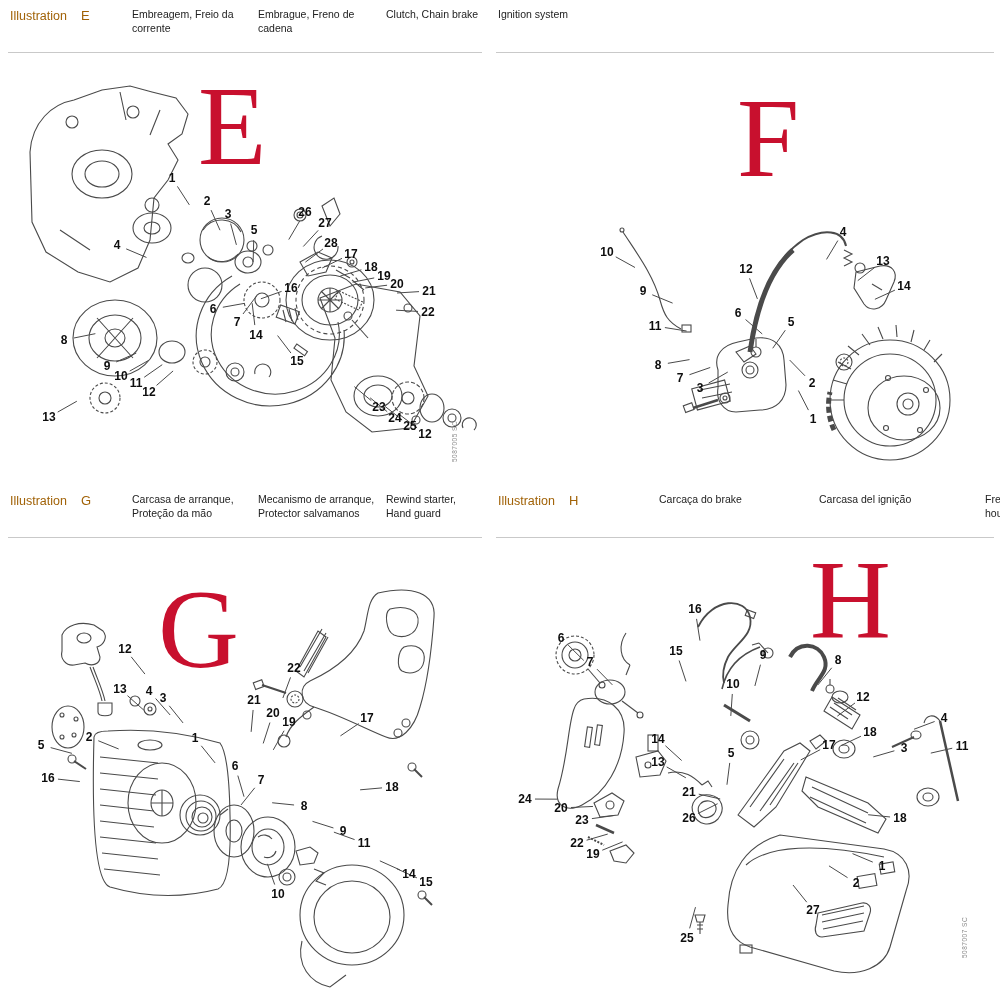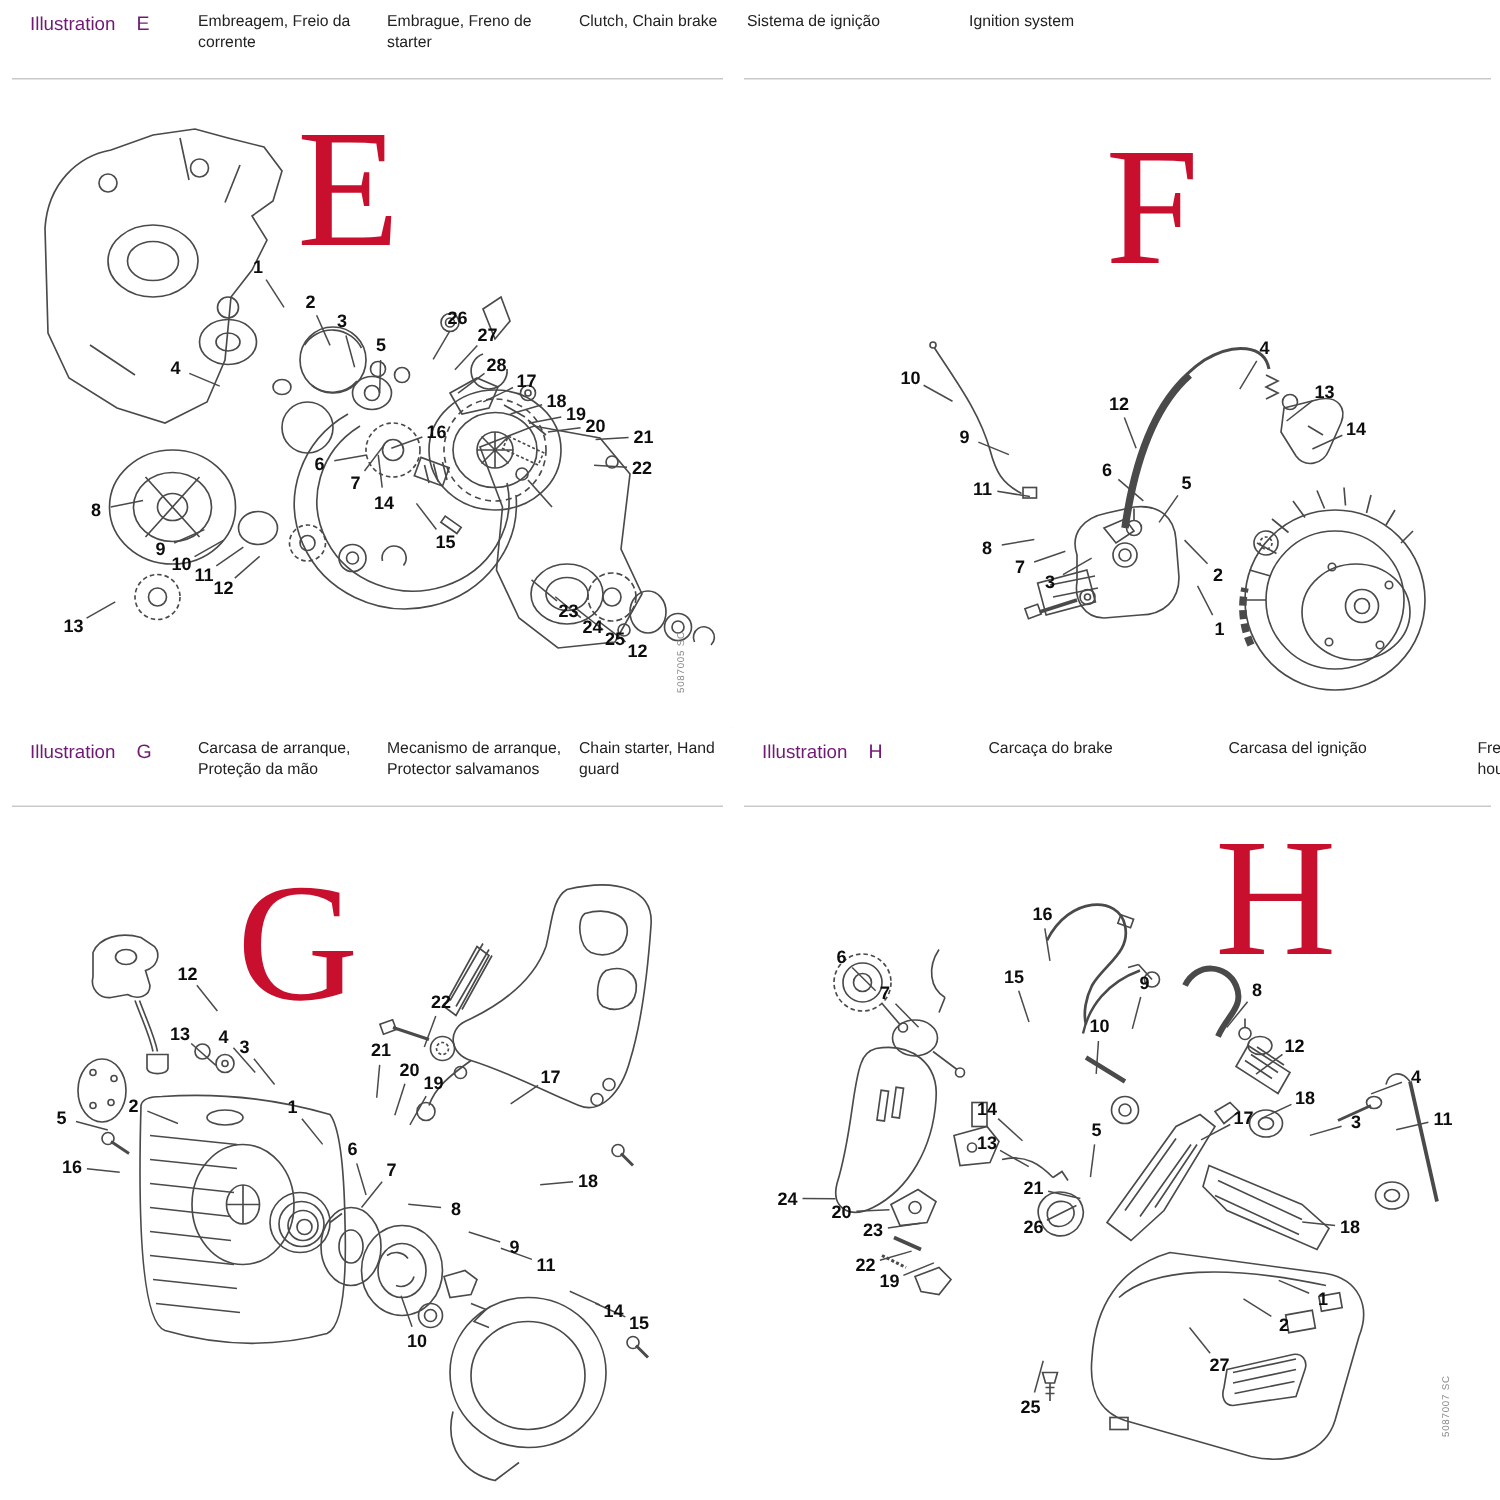--- a/index.html
+++ b/index.html
@@ -9,21 +9,21 @@
   #qE{left:0;top:0;width:488px;height:485px;border-right:1px solid #e3e3e3;}
   #qF{left:488px;top:0;width:512px;height:485px;}
   #qG{left:0;top:485px;width:488px;height:515px;border-right:1px solid #e3e3e3;}
   #qH{left:488px;top:485px;width:512px;height:515px;}
   .qheader{position:absolute;left:10px;right:8px;top:7px;display:grid;column-gap:6px;
            font-size:10.5px;line-height:1.35;color:#222;}
   #qE .qheader{grid-template-columns:116px 120px 122px auto;}
   #qF .qheader{grid-template-columns:142px 146px 146px auto;}
   #qG .qheader{grid-template-columns:116px 120px 122px auto;}
   #qH .qheader{grid-template-columns:125px 124px 130px auto;gap:36px;}
-  .illu{font-size:12.5px;color:#701a75;margin-left:10px;}
+  .illu{font-size:12.5px;color:#a16207;}
   .illu .ltr{margin-left:14px;font-size:13px;}
   .hrule{position:absolute;left:8px;right:6px;top:52px;border-top:1px solid #c9c9c9;}
   .big-letter{position:absolute;font-family:"Liberation Serif",serif;font-weight:400;
               font-size:112px;line-height:1;user-select:none;}
   .sketch,.leaders{position:absolute;left:0;top:0;pointer-events:none;}
   .pn{position:absolute;transform:translate(-50%,-50%);font-weight:bold;font-size:12px;color:#0d0d0d;
       white-space:nowrap;}
   .wm{position:absolute;font-size:6.5px;color:#8a8a8a;transform:rotate(-90deg);transform-origin:left top;
       letter-spacing:.5px;white-space:nowrap;}
 </style>
@@ -31,21 +31,21 @@
 <body>
 
 <div id="page">
 
   <div class="quad" id="qE">
     <div class="qheader">
       <div class="illu">
         <span>Illustration</span><span class="ltr">E</span>
       </div>
       <div>Embreagem, Freio da corrente</div>
-      <div>Embrague, Freno de starter</div>
+      <div>Embrague, Freno de cadena</div>
       <div>Clutch, Chain brake</div>
     </div>
     <div class="hrule"></div>
     <span class="big-letter" style="left:198px;top:70px;color:#c8102e;">E</span>
     <svg class="sketch" width="488" height="485" viewBox="0 0 488 485">
       <g stroke="#4a4a4a" fill="none" stroke-width="1.1">
         <path d="M30 152 C32 122 52 104 74 100 L102 90 L130 86 L152 92 L176 98 L188 114 L182 134 L168 144 L178 160 L168 180 L154 198 L150 240 L138 268 L110 282 L78 272 L46 252 L32 222 Z"></path>
         <ellipse cx="102" cy="174" rx="30" ry="24"></ellipse>
           <ellipse cx="102" cy="174" rx="17" ry="13"></ellipse>
         <circle cx="72" cy="122" r="6"></circle>
@@ -170,21 +170,20 @@
         <div class="pn" style="left: 379px; top: 407px;">23</div>
         <div class="pn" style="left: 395px; top: 418px;">24</div>
         <div class="pn" style="left: 410px; top: 426px;">25</div>
         <div class="pn" style="left: 425px; top: 434px;">12</div>
       </div>
     <span class="wm" style="left:451px;top:462px;">5087005 SC</span>
   </div>
 
   <div class="quad" id="qF">
     <div class="qheader">
-      <div>Sistema de ignição</div>
       <div>Ignition system</div>
     </div>
     <div class="hrule"></div>
     <span class="big-letter" style="left:249px;top:82px;color:#c8102e;">F</span>
     <svg class="sketch" width="512" height="485" viewBox="0 0 512 485">
       <g stroke="#4a4a4a" fill="none" stroke-width="1.1">
         <path d="M135 232 C150 255 165 275 172 300 C176 315 180 322 193 329"></path>
         <circle cx="134" cy="230" r="2"></circle>
         <rect x="194" y="325" width="9" height="7"></rect>
         <path d="M262 352 C270 300 285 260 315 240 C335 228 355 230 358 246" stroke-width="2"></path>
@@ -254,21 +253,21 @@
       </div>
   </div>
 
   <div class="quad" id="qG">
     <div class="qheader">
       <div class="illu">
         <span>Illustration</span><span class="ltr">G</span>
       </div>
       <div>Carcasa de arranque, Proteção da mão</div>
       <div>Mecanismo de arranque, Protector salvamanos</div>
-      <div>Chain starter, Hand guard</div>
+      <div>Rewind starter, Hand guard</div>
     </div>
     <div class="hrule"></div>
     <span class="big-letter" style="left:158px;top:88px;color:#c8102e;">G</span>
     <svg class="sketch" width="488" height="515" viewBox="0 0 488 515">
       <g stroke="#4a4a4a" fill="none" stroke-width="1.1">
         <path d="M62 150 C66 140 80 136 94 140 L103 146 C108 152 104 160 97 162 L100 172 C100 179 92 182 85 178 L74 180 C66 181 60 174 62 166 Z"></path>
         <ellipse cx="84" cy="153" rx="7" ry="5"></ellipse>
         <path d="M90 182 C96 198 100 206 102 216 M93 182 C99 198 103 206 105 216"></path>
         <path d="M98 218 h14 v9 c0 5 -14 5 -14 0 Z"></path>
         <circle cx="135" cy="216" r="5"></circle>

